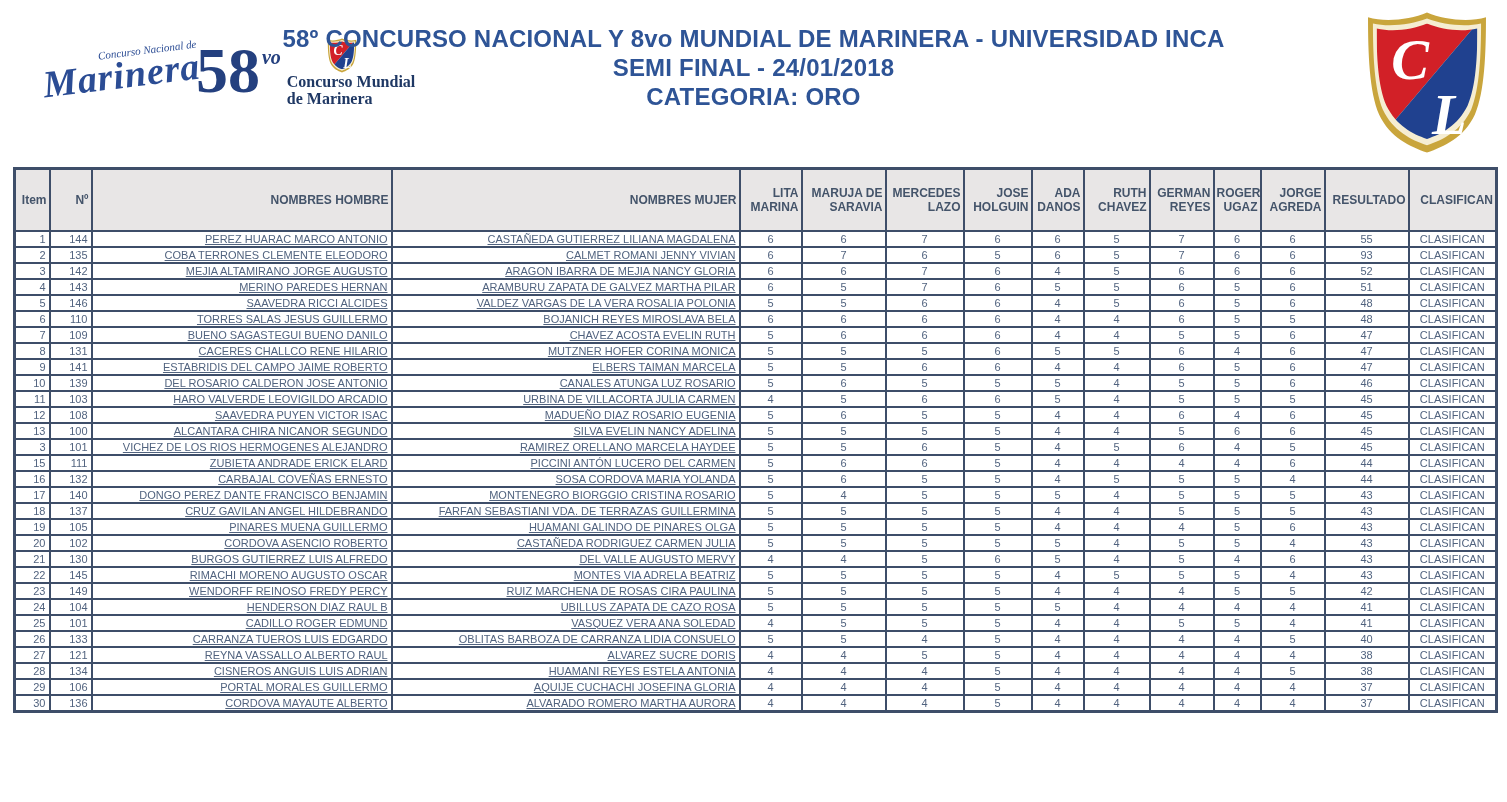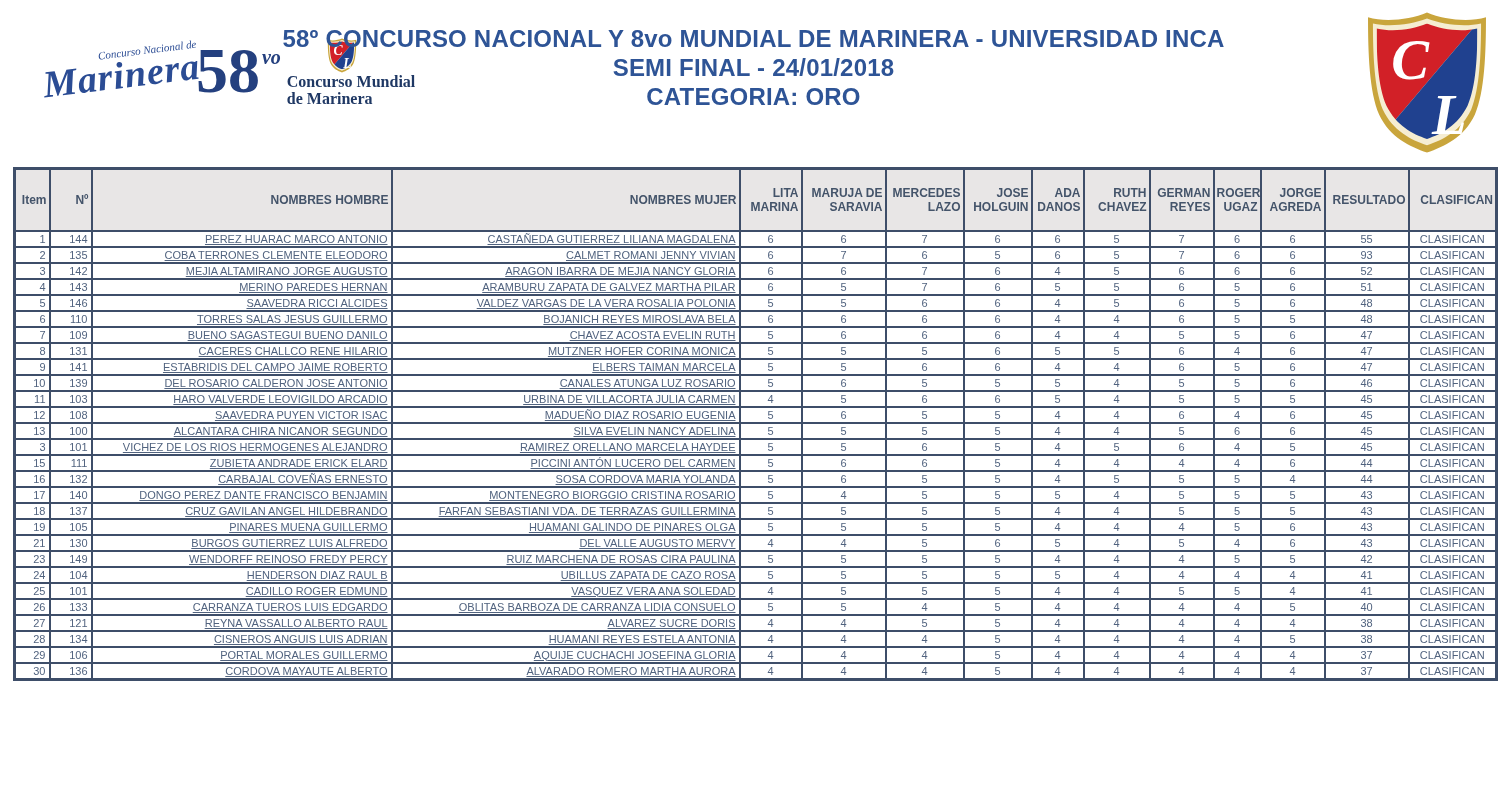--- a/index.html
+++ b/index.html
@@ -447,37 +447,71 @@
           <td class="score">5</td>
           <td class="score">4</td>
           <td class="score">4</td>
           <td class="score">4</td>
           <td class="score">5</td>
           <td class="score">6</td>
           <td class="score">43</td>
           <td class="clasif">CLASIFICAN</td>
         </tr>
         <tr>
+          <td class="num">20</td>
+          <td class="num">102</td>
+          <td class="name">CORDOVA ASENCIO ROBERTO</td>
+          <td class="name">CASTAÑEDA RODRIGUEZ CARMEN JULIA</td>
+          <td class="score">5</td>
+          <td class="score">5</td>
+          <td class="score">5</td>
+          <td class="score">5</td>
+          <td class="score">5</td>
+          <td class="score">4</td>
+          <td class="score">5</td>
+          <td class="score">5</td>
+          <td class="score">4</td>
+          <td class="score">43</td>
+          <td class="clasif">CLASIFICAN</td>
+        </tr>
+        <tr>
           <td class="num">21</td>
           <td class="num">130</td>
           <td class="name">BURGOS GUTIERREZ LUIS ALFREDO</td>
           <td class="name">DEL VALLE AUGUSTO MERVY</td>
           <td class="score">4</td>
           <td class="score">4</td>
           <td class="score">5</td>
           <td class="score">6</td>
           <td class="score">5</td>
           <td class="score">4</td>
           <td class="score">5</td>
           <td class="score">4</td>
           <td class="score">6</td>
           <td class="score">43</td>
           <td class="clasif">CLASIFICAN</td>
         </tr>
         <tr>
+          <td class="num">22</td>
+          <td class="num">145</td>
+          <td class="name">RIMACHI MORENO AUGUSTO OSCAR</td>
+          <td class="name">MONTES VIA ADRELA BEATRIZ</td>
+          <td class="score">5</td>
+          <td class="score">5</td>
+          <td class="score">5</td>
+          <td class="score">5</td>
+          <td class="score">4</td>
+          <td class="score">5</td>
+          <td class="score">5</td>
+          <td class="score">5</td>
+          <td class="score">4</td>
+          <td class="score">43</td>
+          <td class="clasif">CLASIFICAN</td>
+        </tr>
+        <tr>
           <td class="num">23</td>
           <td class="num">149</td>
           <td class="name">WENDORFF REINOSO FREDY PERCY</td>
           <td class="name">RUIZ MARCHENA DE ROSAS CIRA PAULINA</td>
           <td class="score">5</td>
           <td class="score">5</td>
           <td class="score">5</td>
           <td class="score">5</td>
           <td class="score">4</td>
           <td class="score">4</td>

